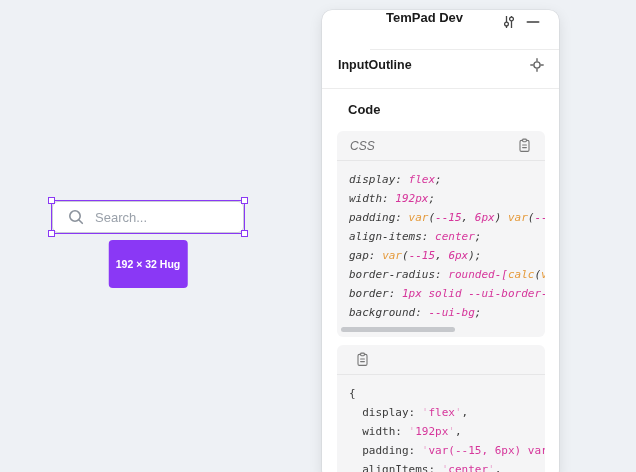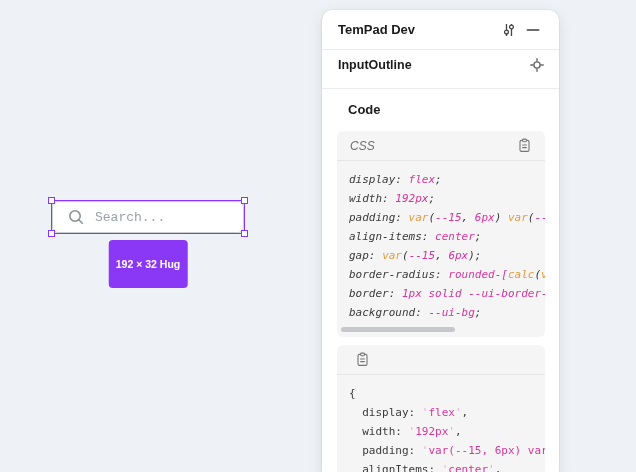--- a/index.html
+++ b/index.html
@@ -12,21 +12,20 @@
 
   
   .component-group { position: absolute; left: 52px; top: 201px; width: 192px; height: 32px; }
   .search-box {
     position: absolute; inset: 0;
     background: #ffffff;
     border: 1px solid #c9cdd3;
     border-radius: 6px;
     display: flex; align-items: center;
     padding-left: 14px;
-    font-family: Liberation Mono, monospace;
   }
   .search-placeholder { color: #9aa1aa; font-size: 13px; margin-left: 10px; }
   .selection-outline {
     position: absolute; inset: -1px;
     border: 1.5px solid var(--accent, #8a38f5);
     pointer-events: none;
   }
   .handle {
     position: absolute; width: 7px; height: 7px;
     background: #ffffff; border: 1px solid var(--accent, #8a38f5);
@@ -44,22 +43,22 @@
 
   
   .panel {
     position: absolute; left: 322px; top: 10px; width: 237px; height: 470px;
     background: #ffffff;
     border-radius: 10px;
     box-shadow: 0 0 0 0.5px rgba(0,0,0,0.08), 0 4px 14px rgba(0,0,0,0.10);
     overflow: hidden;
   }
   .panel-header {
-    height: 40px; display: flex; align-items: center;
-    padding: 0 14px 0 16px; border-bottom: 1px solid #ececec;
+    height: 40px; display: flex; align-items: flex-start;
+    padding: 0 14px 0 16px; border-bottom: 1px solid #ececec; margin-left: 48px;
   }
   .panel-title { font-size: 13px; font-weight: bold; color: #1b1b1b; flex: 1; }
   .icon-btn { display: flex; align-items: center; justify-content: center; width: 24px; height: 24px; cursor: pointer; }
   .panel-row {
     height: 39px; display: flex; align-items: center;
     padding: 0 10px 8px 16px; border-bottom: 1px solid #ececec;
   }
   .component-name { font-size: 12.5px; font-weight: bold; color: #1b1b1b; flex: 1; }
   .code-section { padding: 13px 14px 0 15px; }
   .section-label { font-size: 13px; font-weight: bold; color: #1b1b1b; margin-bottom: 14px; margin-left: 11px; }

